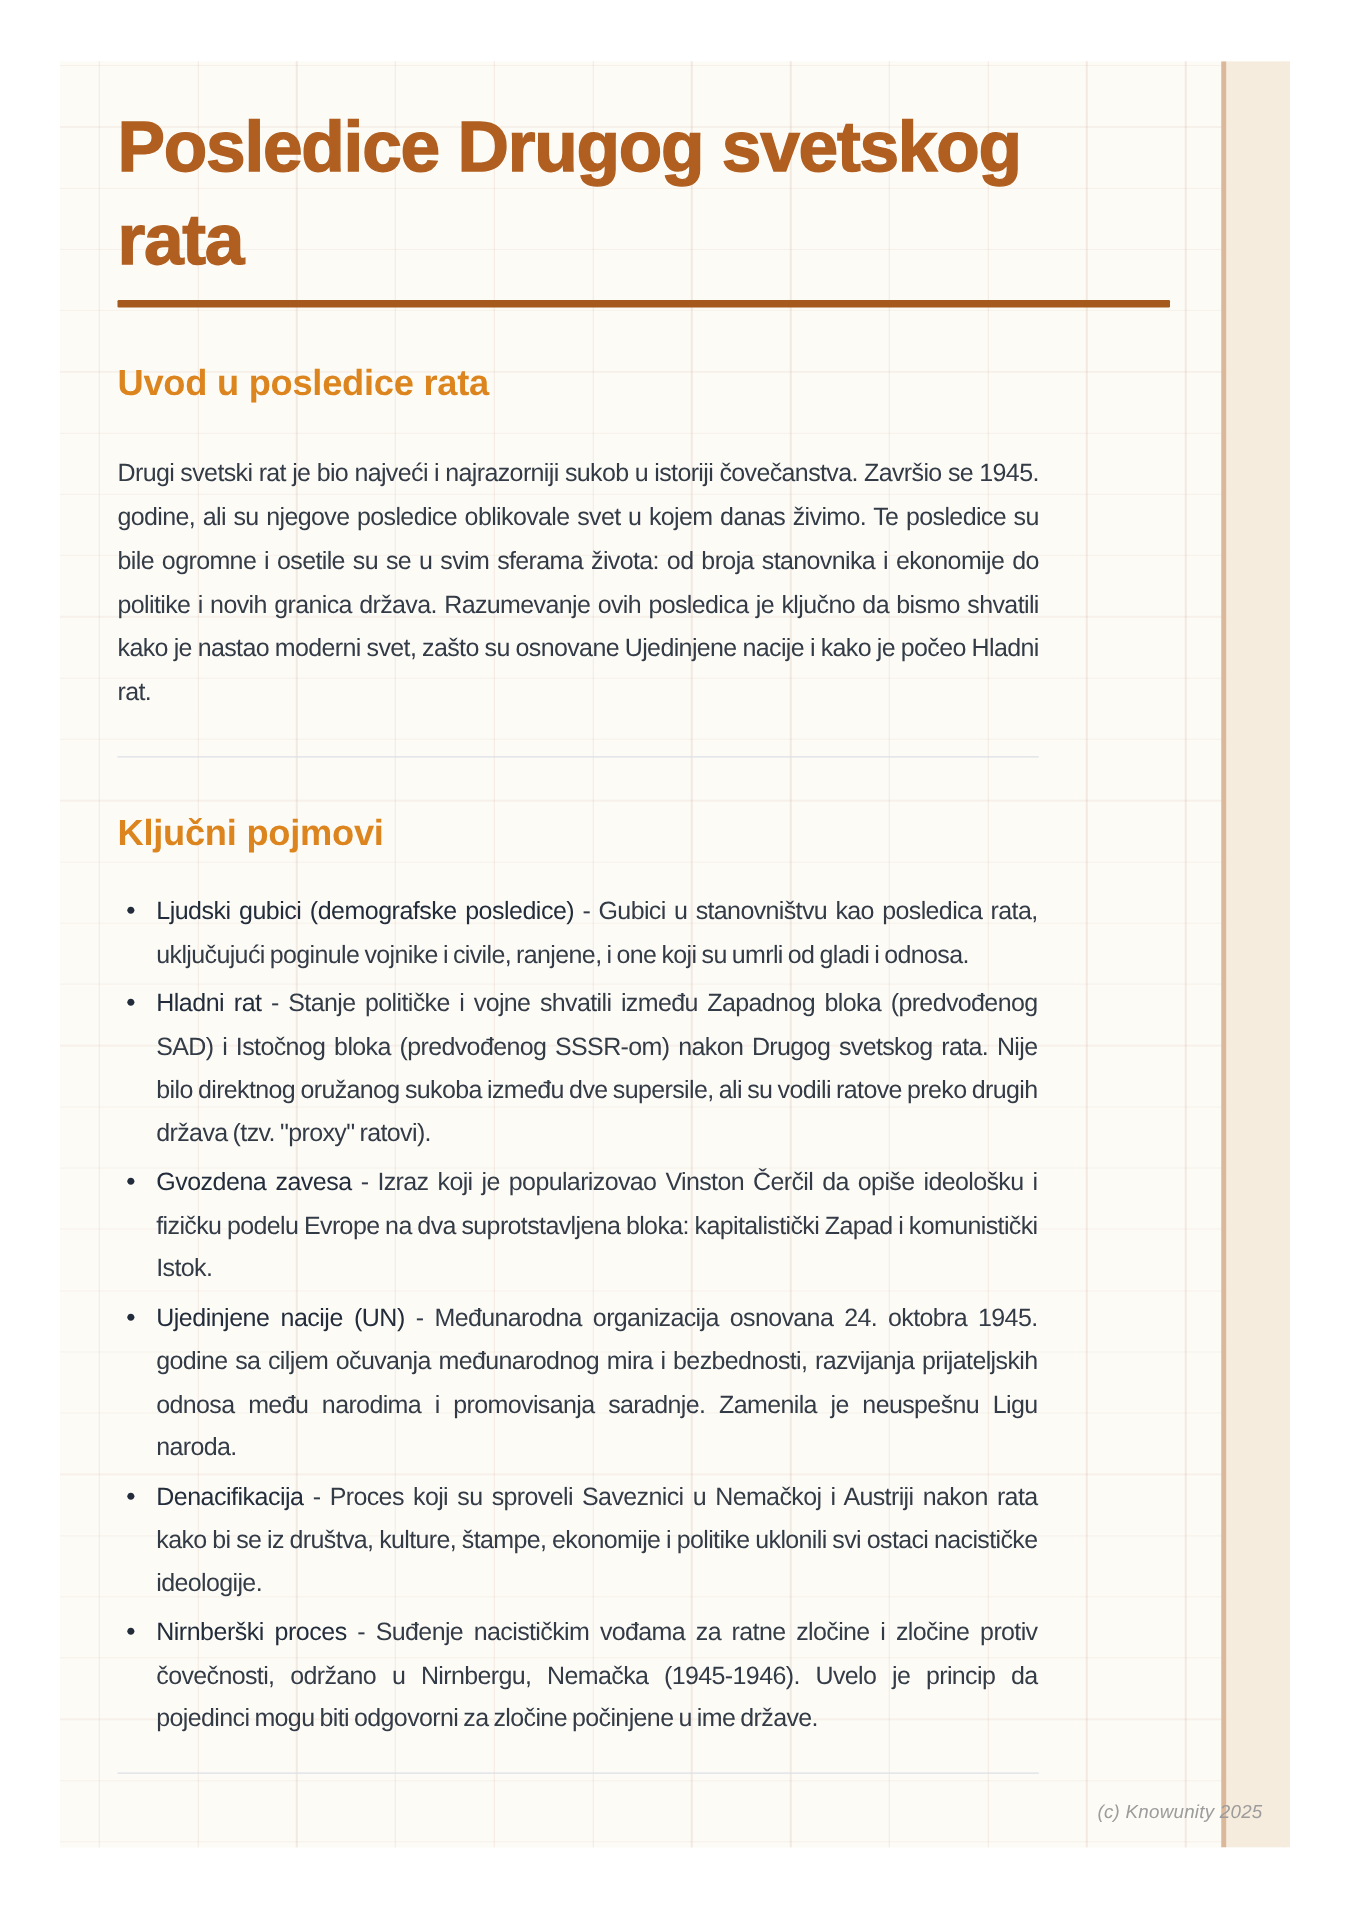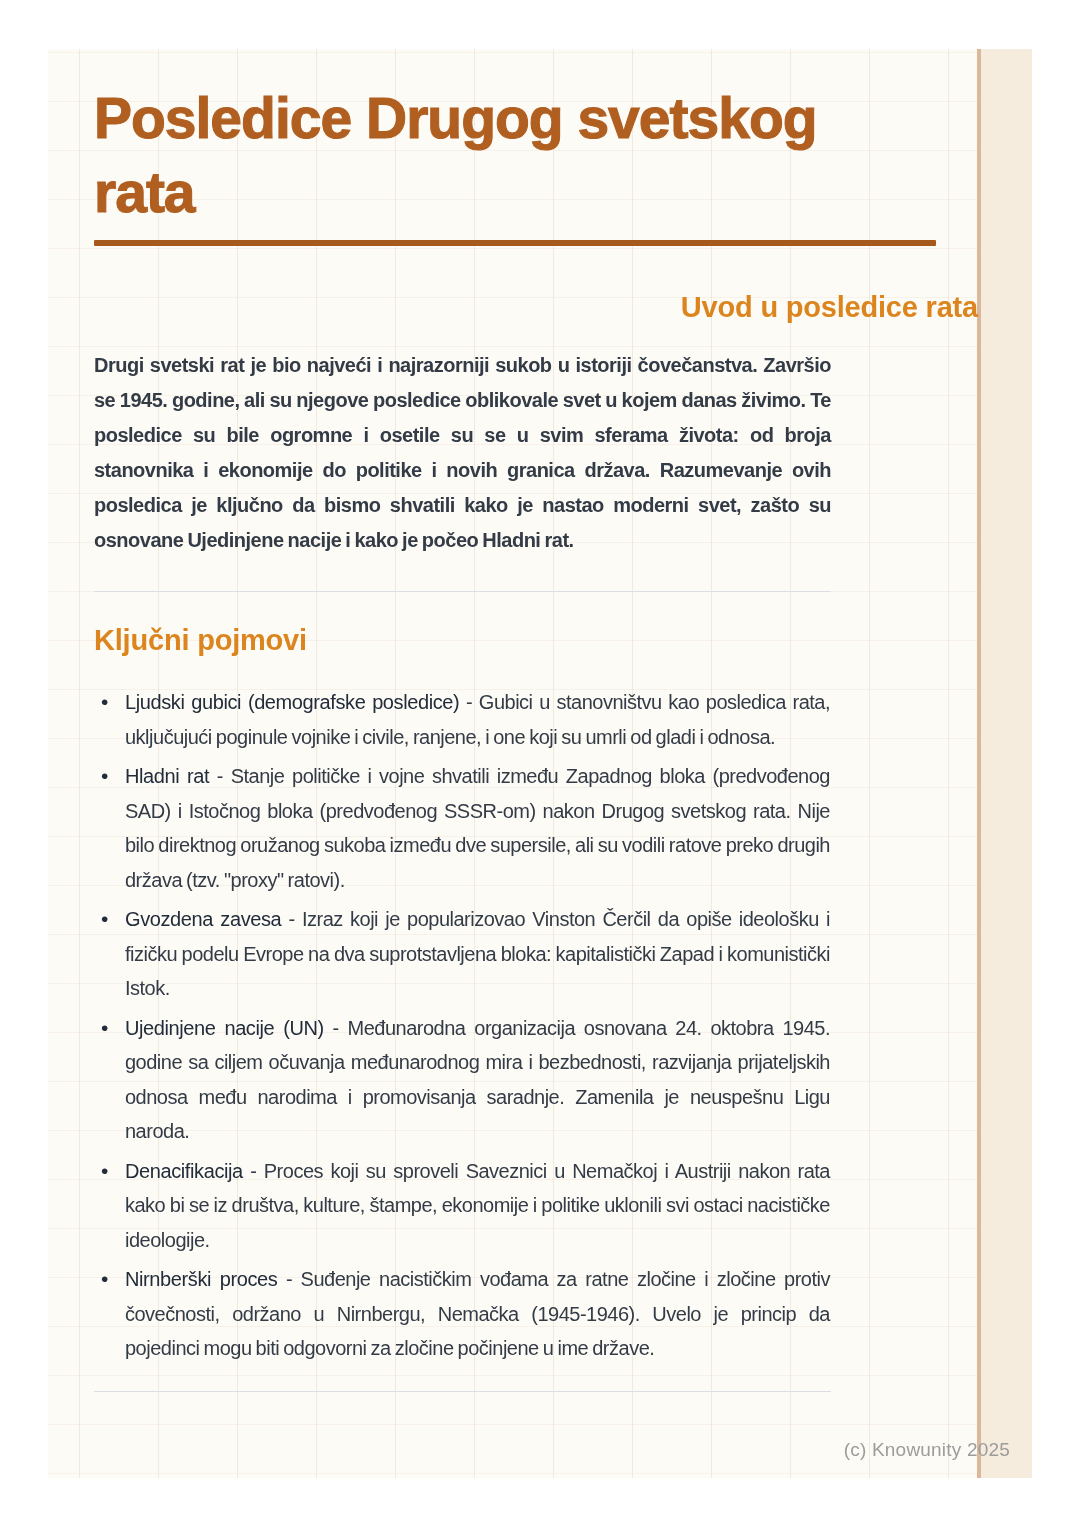--- a/index.html
+++ b/index.html
@@ -50,31 +50,30 @@
     background: #a5591d;
     border-radius: 1px;
   }
 
   h2.section {
     font-size: 29px; line-height: 38px;
     font-weight: 700;
     letter-spacing: -0.2px;
     color: #dc851e;
   }
-  h2.intro-h { margin-top: 42px; text-align: right; }
-  h2.terms-h { margin-top: 29px; }
+  h2.intro-h { margin-top: 42px; }
+  h2.terms-h { margin-top: 42px; }
 
   p.body-text {
     width: 737px;
-    margin-top: 22px;
+    margin-top: 36px;
     font-size: 20px; line-height: 35px;
     letter-spacing: -0.5px; word-spacing: -1px;
     color: #333b46;
     text-align: justify;
-    font-weight: bold;
   }
 
   hr.thin {
     border: none; height: 1px; width: 737px;
     background: #dbdfe5;
   }
   hr.top-rule { margin-top: 33px; }
   hr.bottom-rule { margin-top: 25px; }
 
   ul.terms {
@@ -99,23 +98,24 @@
   }
   ul.terms li strong {
     font-weight: 400;
     color: #222c3a;
     letter-spacing: -0.4px;
   }
 
   .copyright {
     position: absolute;
     top: 1391px; right: 22px;
-    font-size: 19px; line-height: 20px;
+    font-size: 15px; line-height: 20px;
     color: #9c9c9c;
     letter-spacing: 0.2px;
+    font-style: italic;
   }
 </style>
 </head>
 <body>
 
 <div class="page">
   <div class="card">
     <div class="margin-strip"></div>
     <div class="margin-line"></div>
 

